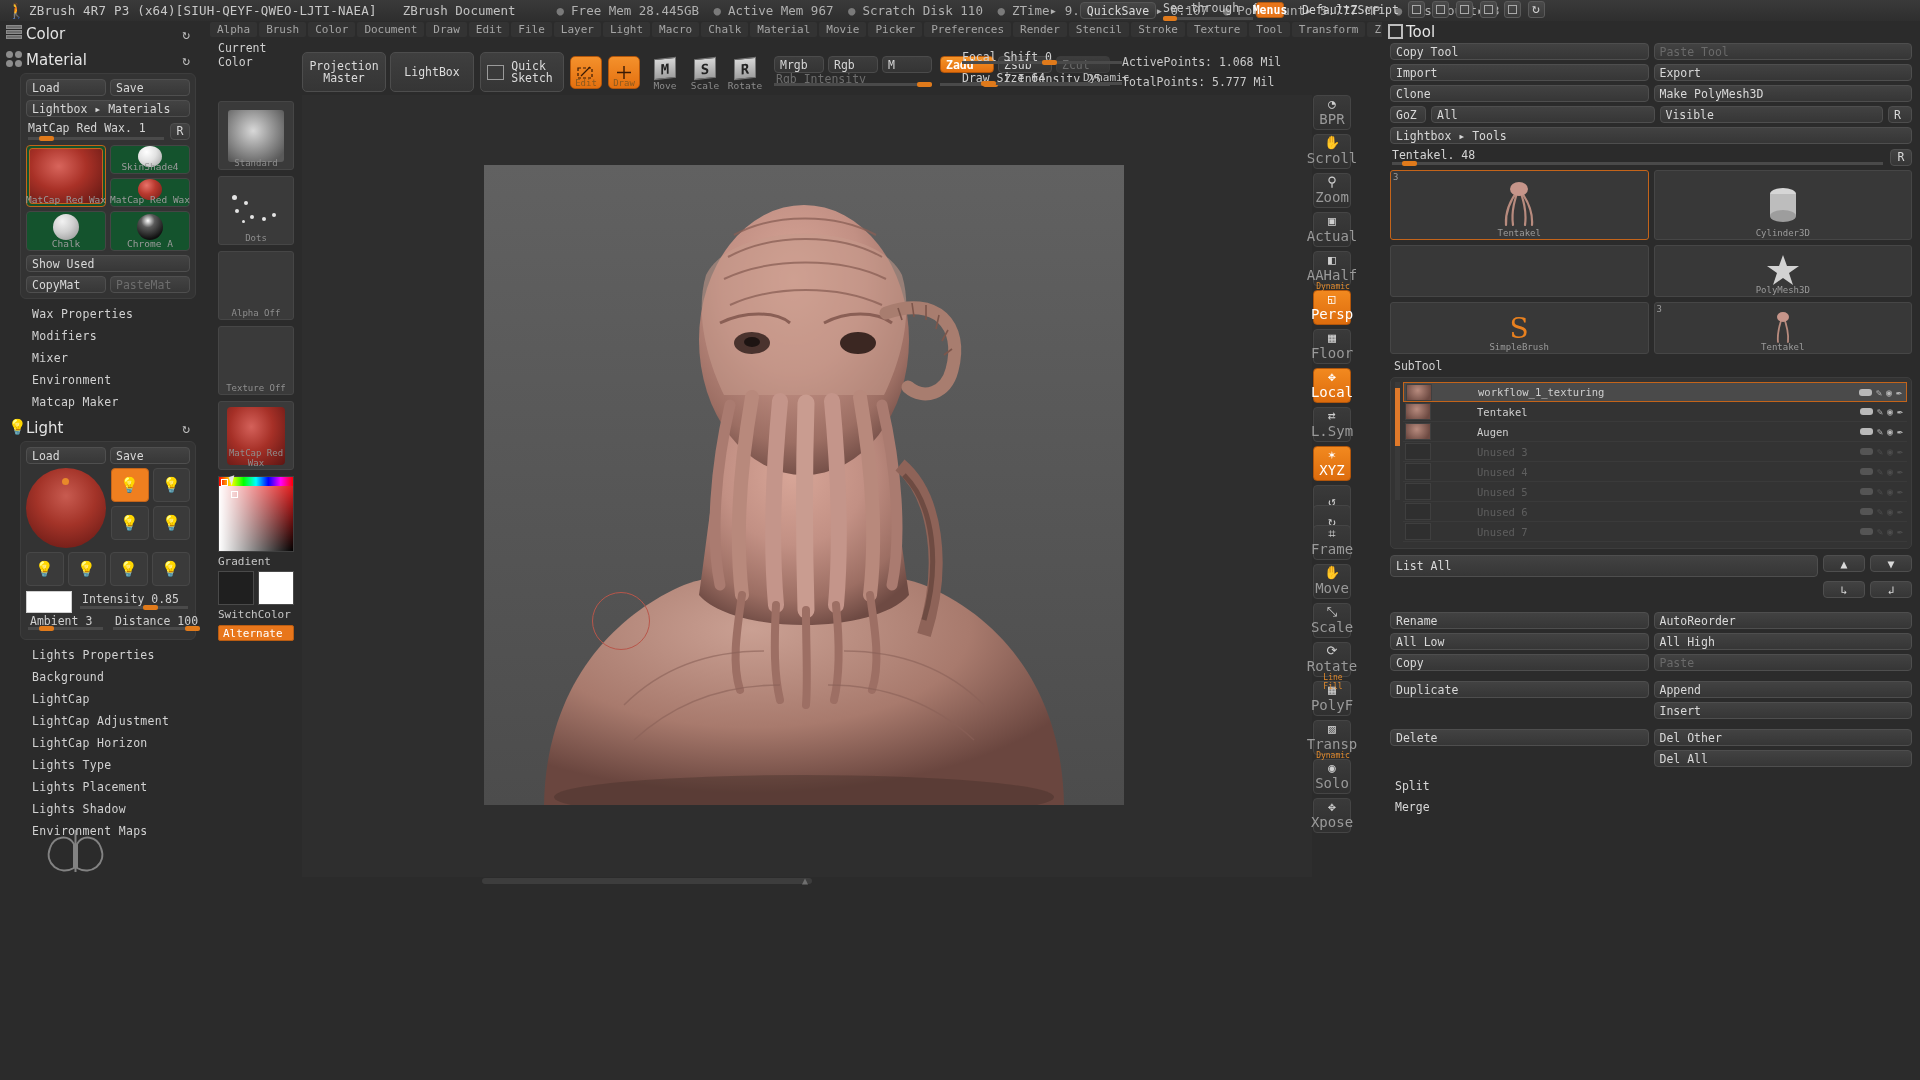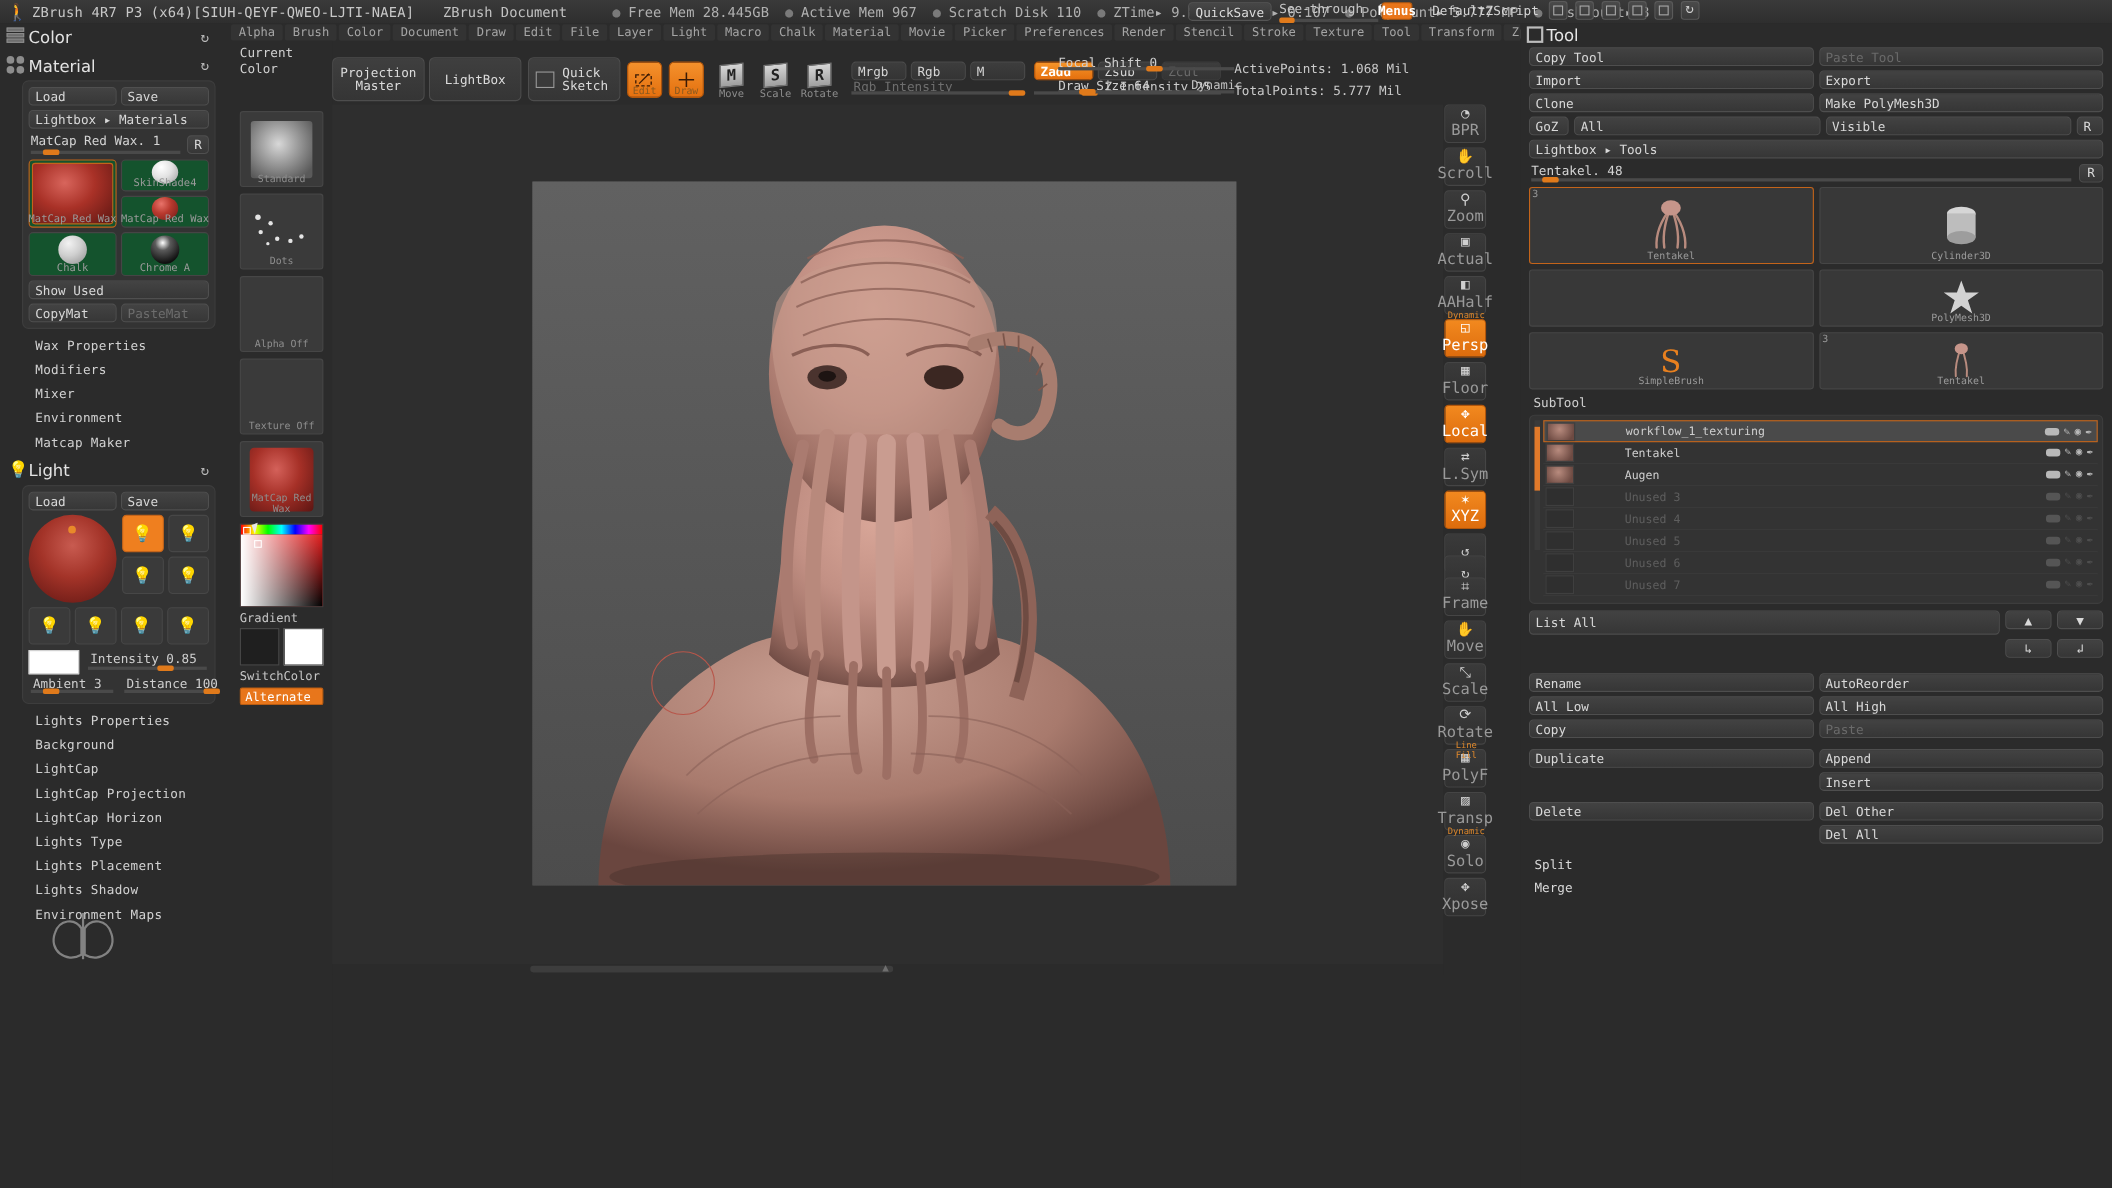--- a/index.html
+++ b/index.html
@@ -399,21 +399,21 @@
             <div class="sknob" id="distknob" style="left: 96%;"></div>
           </div>
       </div>
     </div>
   </div>
 
   <div id="light-sections">
       <div class="collapsed">Lights Properties</div>
       <div class="collapsed">Background</div>
       <div class="collapsed">LightCap</div>
-      <div class="collapsed">LightCap Projection</div>
+      <div class="collapsed">LightCap Adjustment</div>
       <div class="collapsed">LightCap Horizon</div>
       <div class="collapsed">Lights Type</div>
       <div class="collapsed">Lights Placement</div>
       <div class="collapsed">Lights Shadow</div>
       <div class="collapsed">Environment Maps</div>
     </div>
 
   <svg class="butterfly" viewBox="0 0 72 64">
     <path d="M34 52 C20 60 4 48 10 32 C14 20 28 18 34 28 Z" fill="none" stroke="#c9c9c9" stroke-width="2"></path>
     <path d="M37 52 C51 60 67 48 61 32 C57 20 43 18 37 28 Z" fill="none" stroke="#c9c9c9" stroke-width="2"></path>

